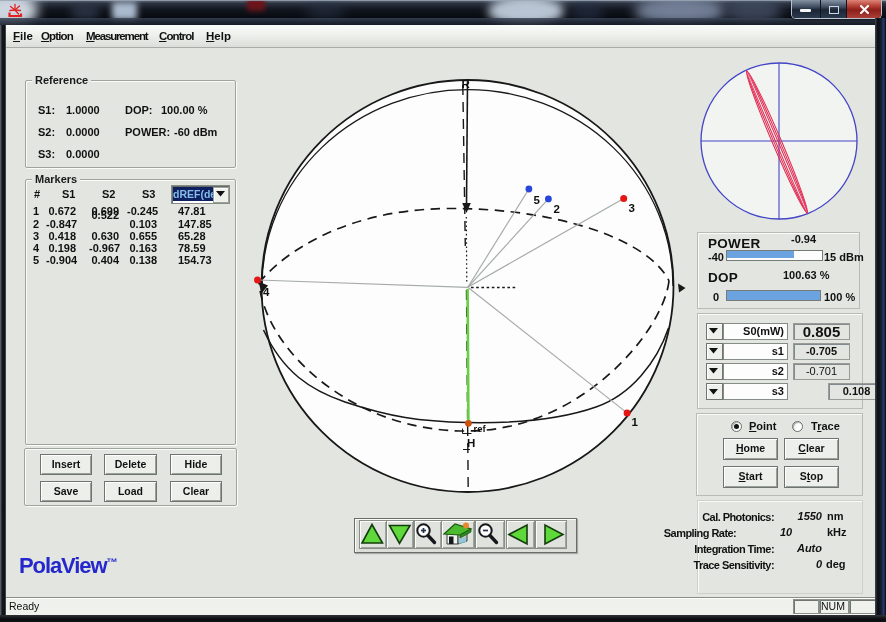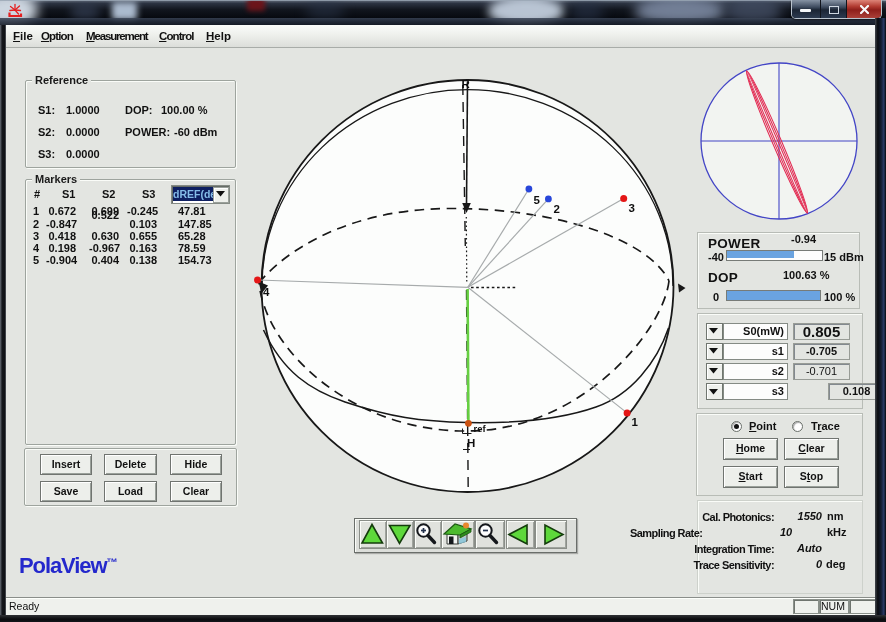--- a/index.html
+++ b/index.html
@@ -284,21 +284,21 @@
 <div class="t" style="left:811px;top:420px">T<u>r</u>ace</div>
 <div class="btn" style="left:723px;top:438px;width:53px;height:20px;line-height:19px"><u>H</u>ome</div>
 <div class="btn" style="left:784px;top:438px;width:53px;height:20px;line-height:19px"><u>C</u>lear</div>
 <div class="btn" style="left:723px;top:466px;width:53px;height:20px;line-height:19px"><u>S</u>tart</div>
 <div class="btn" style="left:784px;top:466px;width:53px;height:20px;line-height:19px">S<u>t</u>op</div>
 
 <div class="abs" style="left:697px;top:500px;width:164px;height:92px;border:1px solid #cdd1cb;box-shadow:inset 1px 1px 0 #fafcf8"></div>
 <div class="t" style="left:660px;top:511px;width:114px;text-align:right;letter-spacing:-0.55px">Cal. Photonics:</div>
 <div class="t" style="left:750px;top:510px;width:72px;text-align:right;font-style:italic">1550</div>
 <div class="t" style="left:827px;top:510px">nm</div>
-<div class="t" style="left:630px;top:527px;width:114px;text-align:left;letter-spacing:-0.55px">Sampling Rate:</div>
+<div class="t" style="left:643px;top:527px;width:114px;text-align:center;letter-spacing:-0.55px">Sampling Rate:</div>
 <div class="t" style="left:750px;top:526px;width:72px;text-align:center;font-style:italic">10</div>
 <div class="t" style="left:827px;top:526px">kHz</div>
 <div class="t" style="left:660px;top:543px;width:114px;text-align:right;letter-spacing:-0.55px">Integration Time:</div>
 <div class="t" style="left:750px;top:542px;width:72px;text-align:right;font-style:italic">Auto</div>
 <div class="t" style="left:660px;top:559px;width:114px;text-align:right;letter-spacing:-0.55px">Trace Sensitivity:</div>
 <div class="t" style="left:750px;top:558px;width:72px;text-align:right;font-style:italic">0</div>
 <div class="t" style="left:826px;top:558px">deg</div>
 
 <div class="abs" style="left:6px;top:597px;width:869px;height:18px;background:#eff1ed;border-top:1px solid #8a8e8a;box-shadow:inset 0 1px 0 #fdfffb"></div>
 <div class="abs" style="left:9px;top:600px;font-size:10.5px;color:#111">Ready</div>

